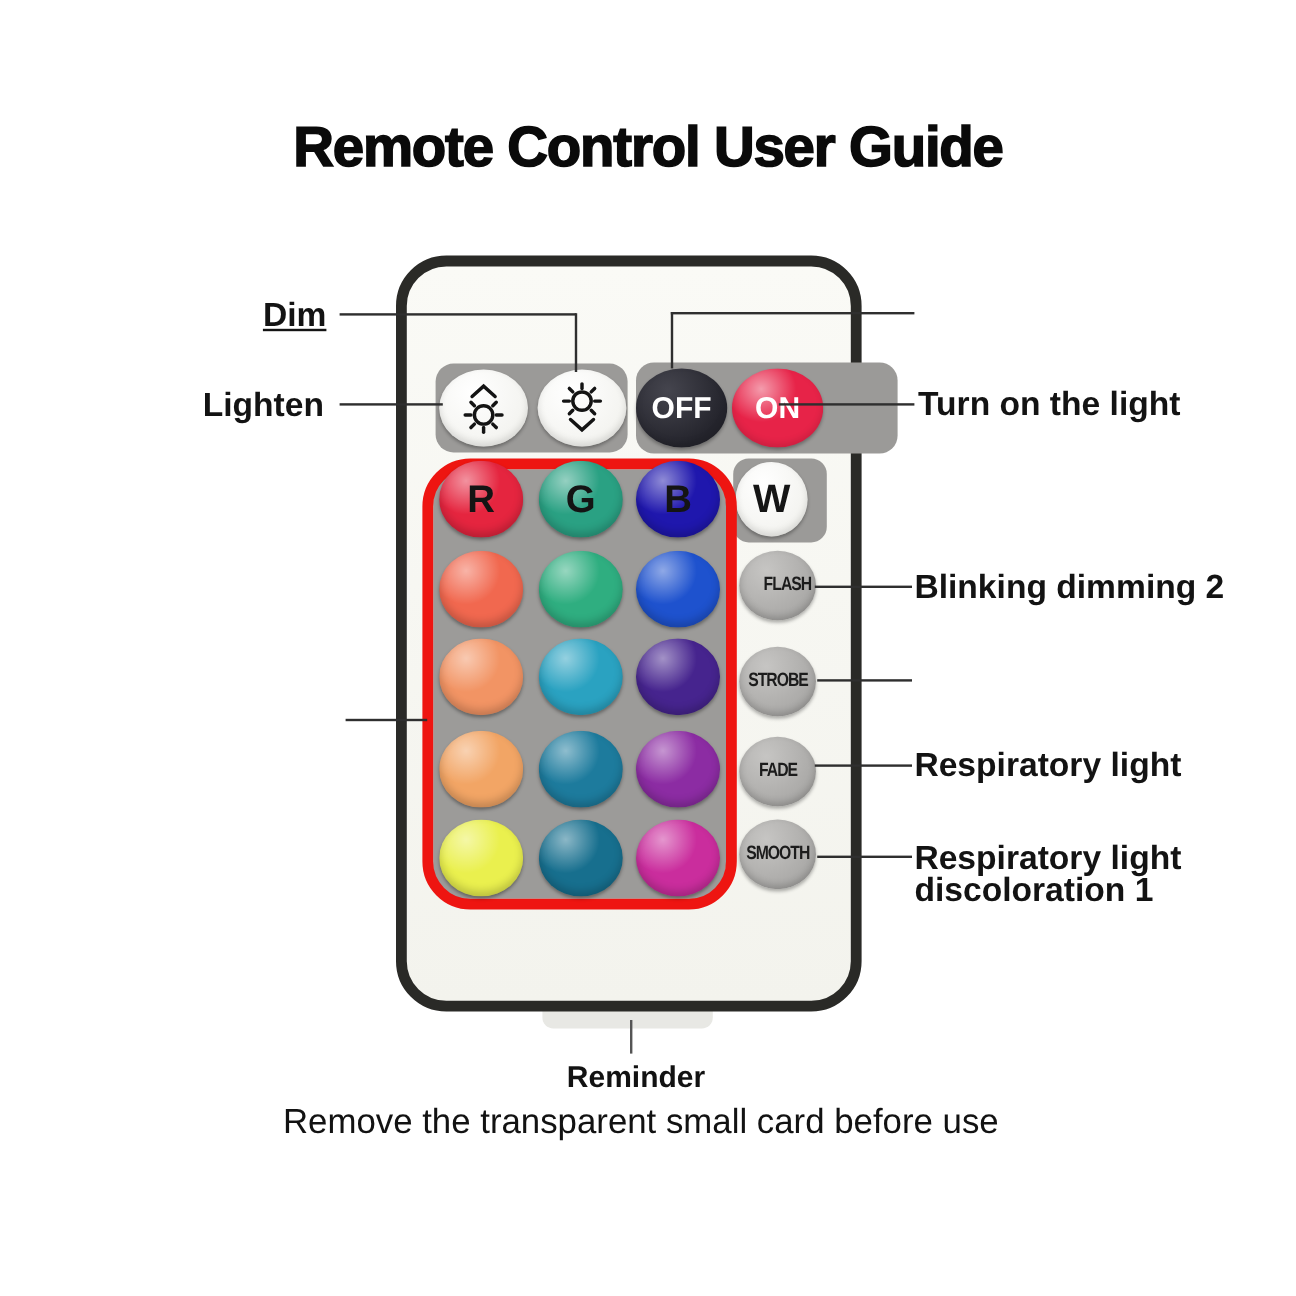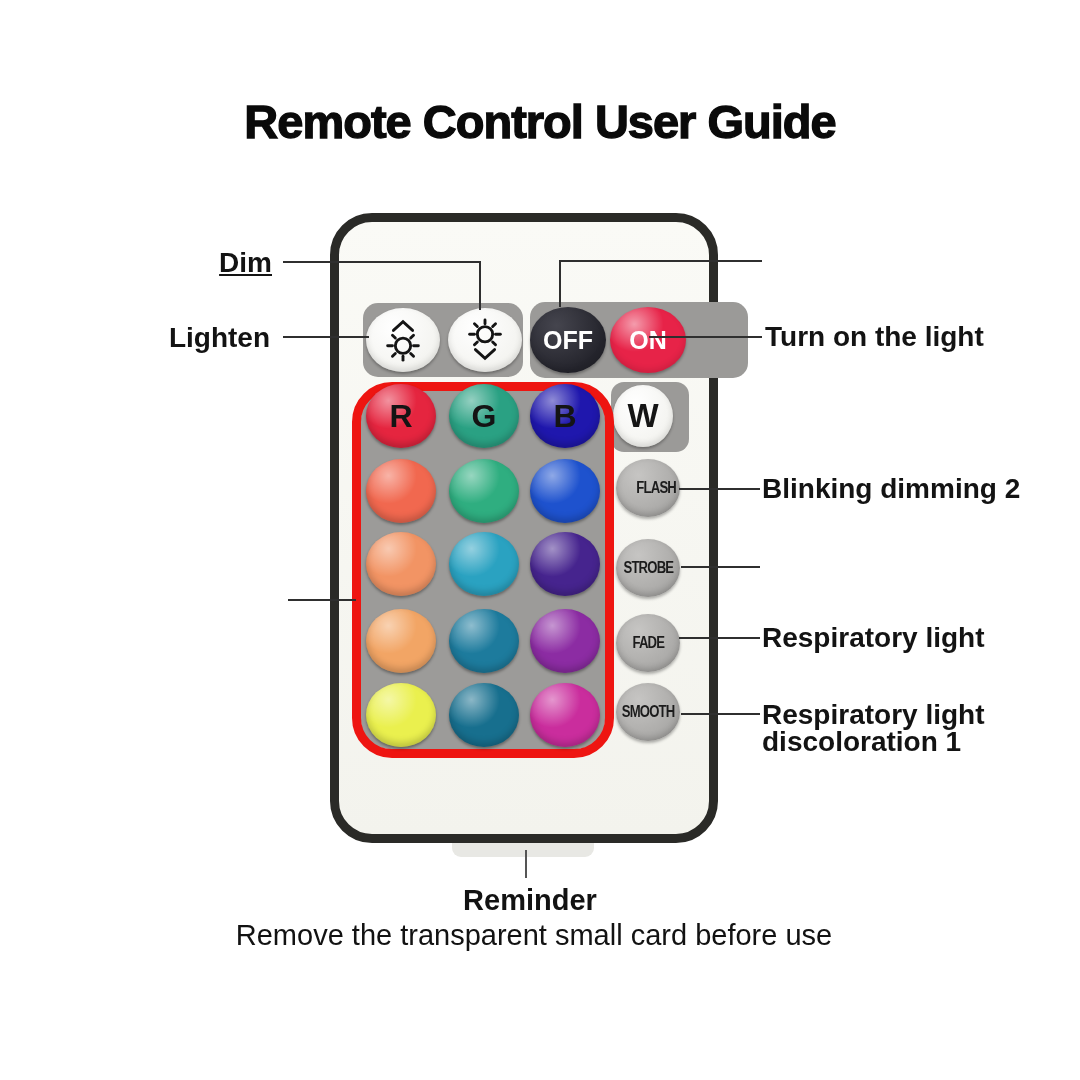--- a/index.html
+++ b/index.html
@@ -63,21 +63,21 @@
   .lb-lighten{right:810px;top:324px;}
   .lb-colors{right:800px;top:587px;}
   .lb-off{left:765px;top:248px;}
   .lb-on{left:765px;top:323px;}
   .lb-blink1{left:762px;top:475px;}
   .lb-blink2{left:762px;top:553px;}
   .lb-resp1{left:762px;top:624px;line-height:27px;}
   .lb-resp2{left:762px;top:701px;line-height:27px;}
   .lb-resp1 span,.lb-resp2 span{display:block;}
   .reminder{position:absolute;left:330px;top:884px;width:400px;text-align:center;
-            font-size:29px;font-weight:600;z-index:6;}
+            font-size:25px;font-weight:600;z-index:6;}
   .note{position:absolute;left:0;top:919px;width:1068px;text-align:center;
         font-size:29px;font-weight:400;z-index:6;}
   .sun-svg{display:block;}
 </style>
 </head>
 <body>
 
 <div class="canvas">
 
   <div class="title">Remote Control User Guide</div>

